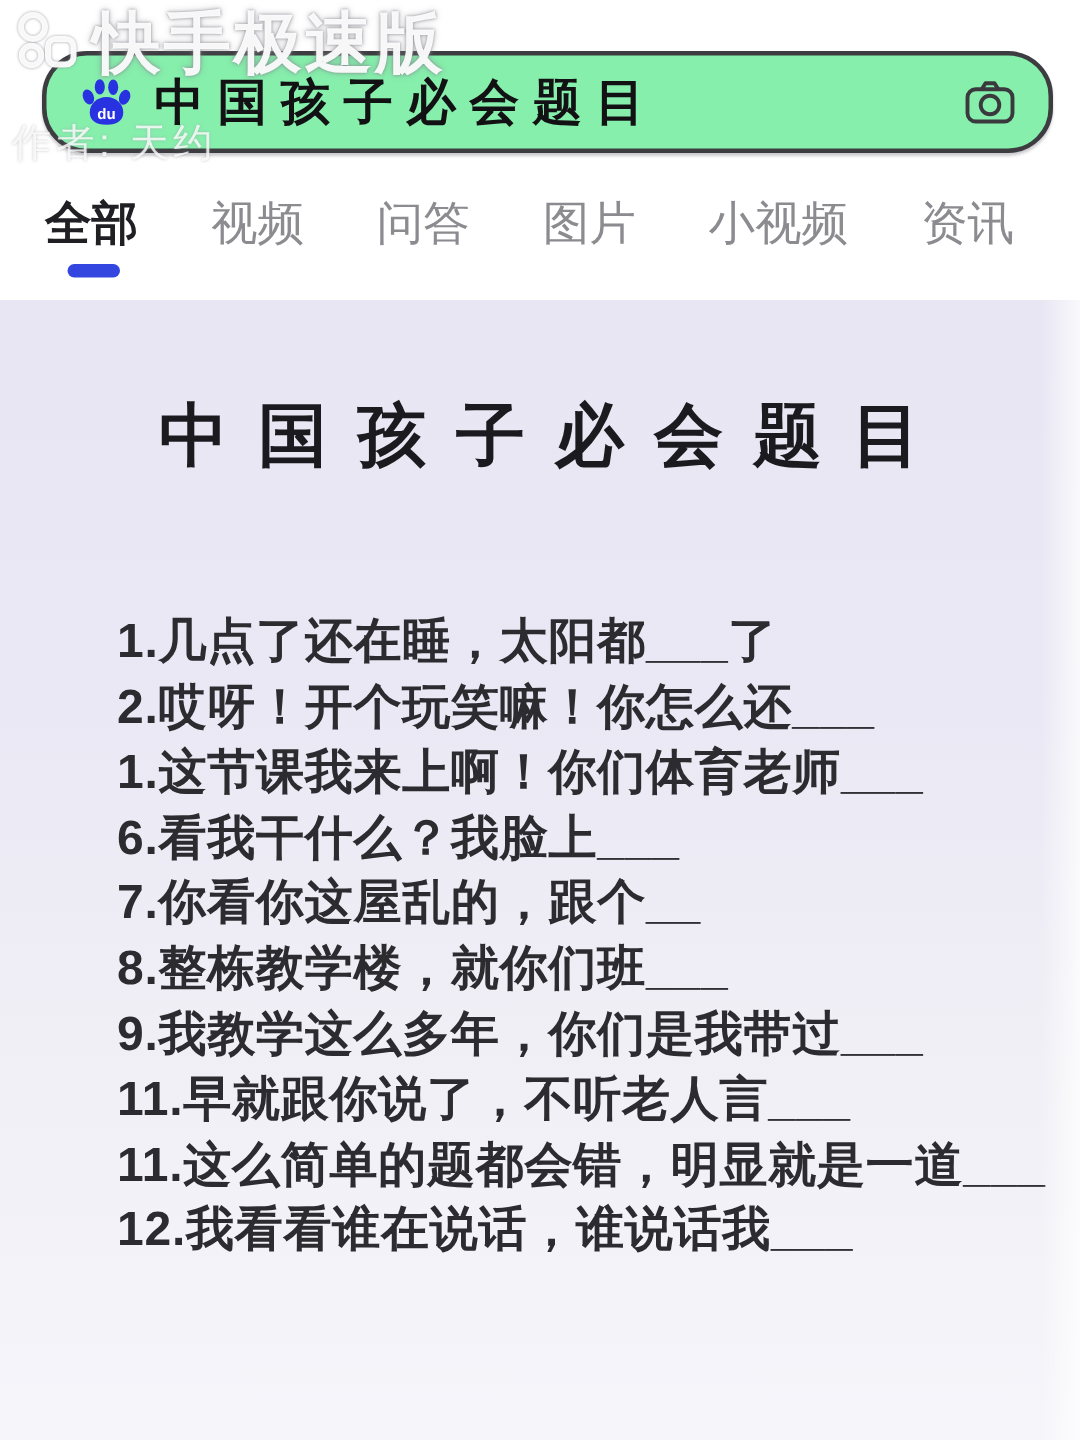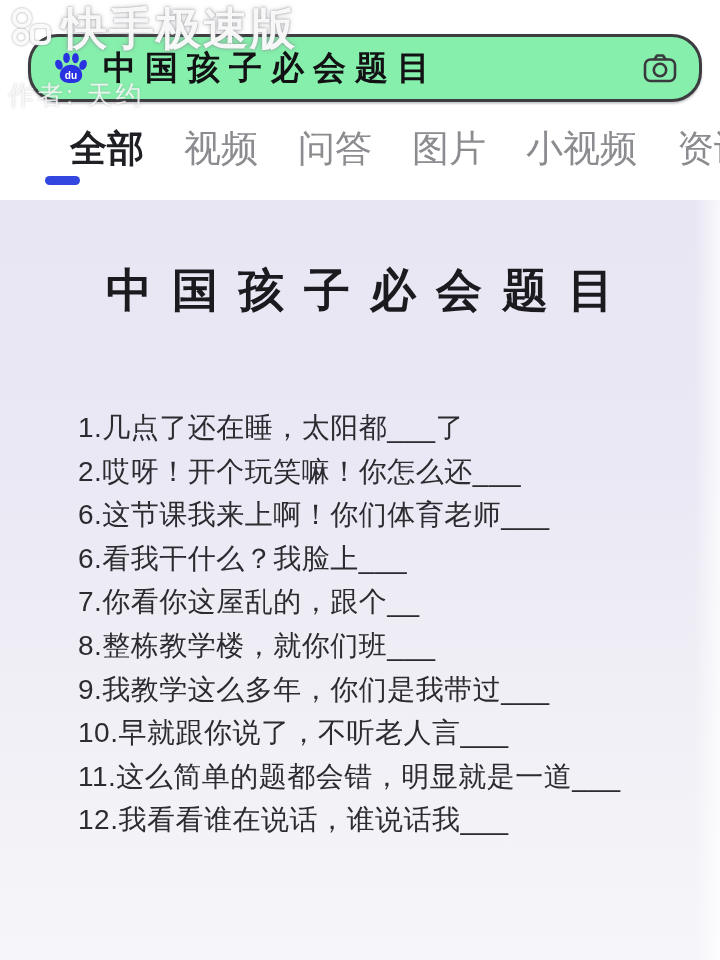--- a/index.html
+++ b/index.html
@@ -40,21 +40,21 @@
     text-shadow:0 0 2px rgba(150,150,158,.55);
     pointer-events:none;white-space:nowrap;
   }
 
   
   .tabs{
     position:absolute;top:124px;left:0;width:720px;height:50px;
     display:flex;justify-content:space-between;align-items:center;
     padding:0 44px 0 30px;box-sizing:border-box;
   }
-  .tab{font-size:37px;color:#8b8b90;white-space:nowrap;cursor:pointer;margin-left:40px;}
+  .tab{font-size:31px;color:#8b8b90;white-space:nowrap;cursor:pointer;}
   .tab.active{color:#202024;font-weight:bold;}
   .tab-indicator{
     position:absolute;top:176px;left:45px;width:35px;height:9px;border-radius:5px;
     background:#3346e0;
   }
 
   
   .result-image{
     position:absolute;top:200px;left:0;width:720px;height:760px;
     background:linear-gradient(180deg,#e8e6f3 0%,#eae8f4 35%,#f1f0f6 70%,#f6f5fa 100%);
@@ -67,21 +67,21 @@
   }
   .img-title{
     position:absolute;top:60px;left:0;width:100%;text-align:center;
     font-size:46px;font-weight:bold;color:#1b1b1f;letter-spacing:20px;text-indent:20px;
     white-space:nowrap;
   }
   .questions{
     position:absolute;top:206px;left:78px;width:612px;
   }
   .q-line{
-    font-size:28px;font-weight:400;color:#2c2c30;line-height:43.6px;
+    font-size:32px;font-weight:700;color:#2c2c30;line-height:43.6px;
     letter-spacing:0.5px;white-space:nowrap;
   }
 </style>
 </head>
 <body>
 
 <div class="header">
 
   <div class="wm-app">
     <span style="filter:drop-shadow(0 0 1px rgba(130,130,140,.8));">
@@ -127,22 +127,22 @@
     <div class="tab">资讯</div>
   </div>
   <div class="tab-indicator"></div>
 </div>
 
 <div class="result-image">
   <div class="img-title">中国孩子必会题目</div>
   <div class="questions">
     <div class="q-line">1.几点了还在睡，太阳都___了</div>
     <div class="q-line">2.哎呀！开个玩笑嘛！你怎么还___</div>
-    <div class="q-line">6.这节课我来上啊！你们体育老师___</div>
+    <div class="q-line">1.这节课我来上啊！你们体育老师___</div>
     <div class="q-line">6.看我干什么？我脸上___</div>
     <div class="q-line">7.你看你这屋乱的，跟个__</div>
     <div class="q-line">8.整栋教学楼，就你们班___</div>
     <div class="q-line">9.我教学这么多年，你们是我带过___</div>
-    <div class="q-line">10.早就跟你说了，不听老人言___</div>
+    <div class="q-line">11.早就跟你说了，不听老人言___</div>
     <div class="q-line">11.这么简单的题都会错，明显就是一道___</div>
     <div class="q-line">12.我看看谁在说话，谁说话我___</div>
   </div>
 </div>
 
 </body></html>

